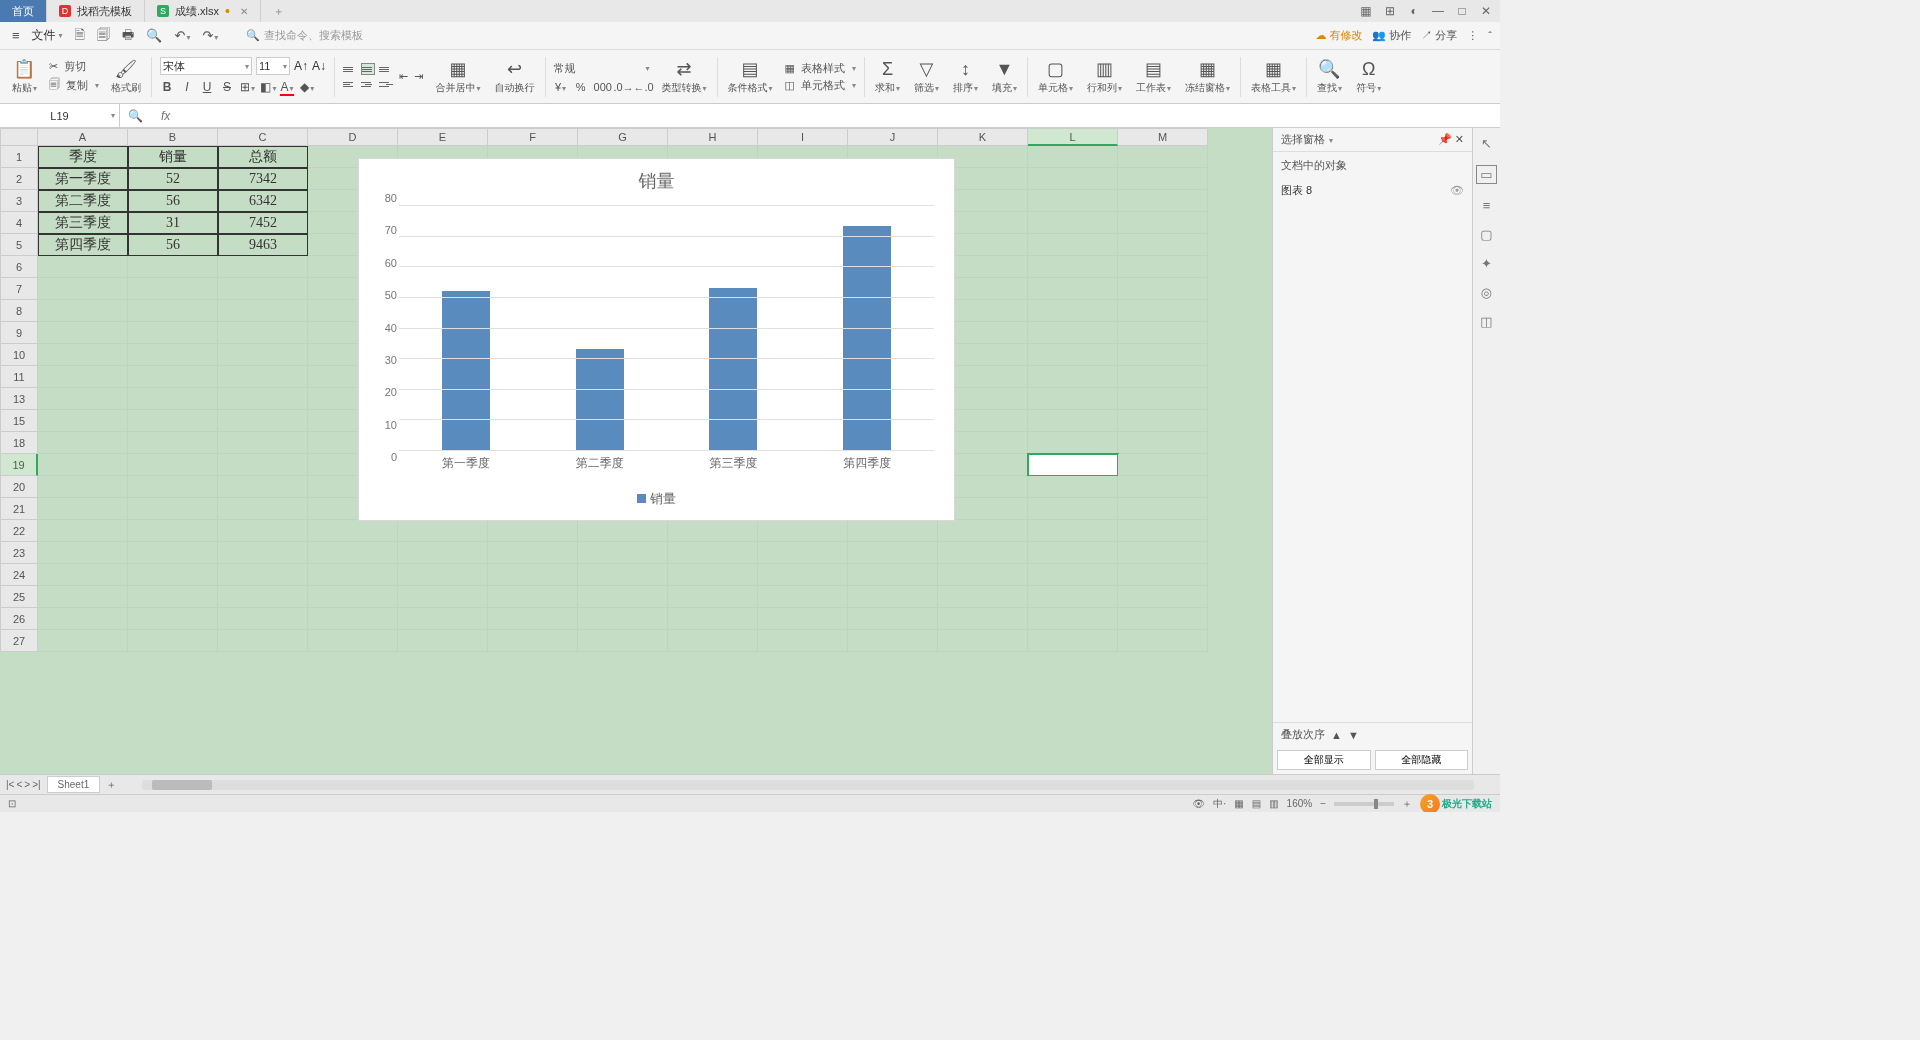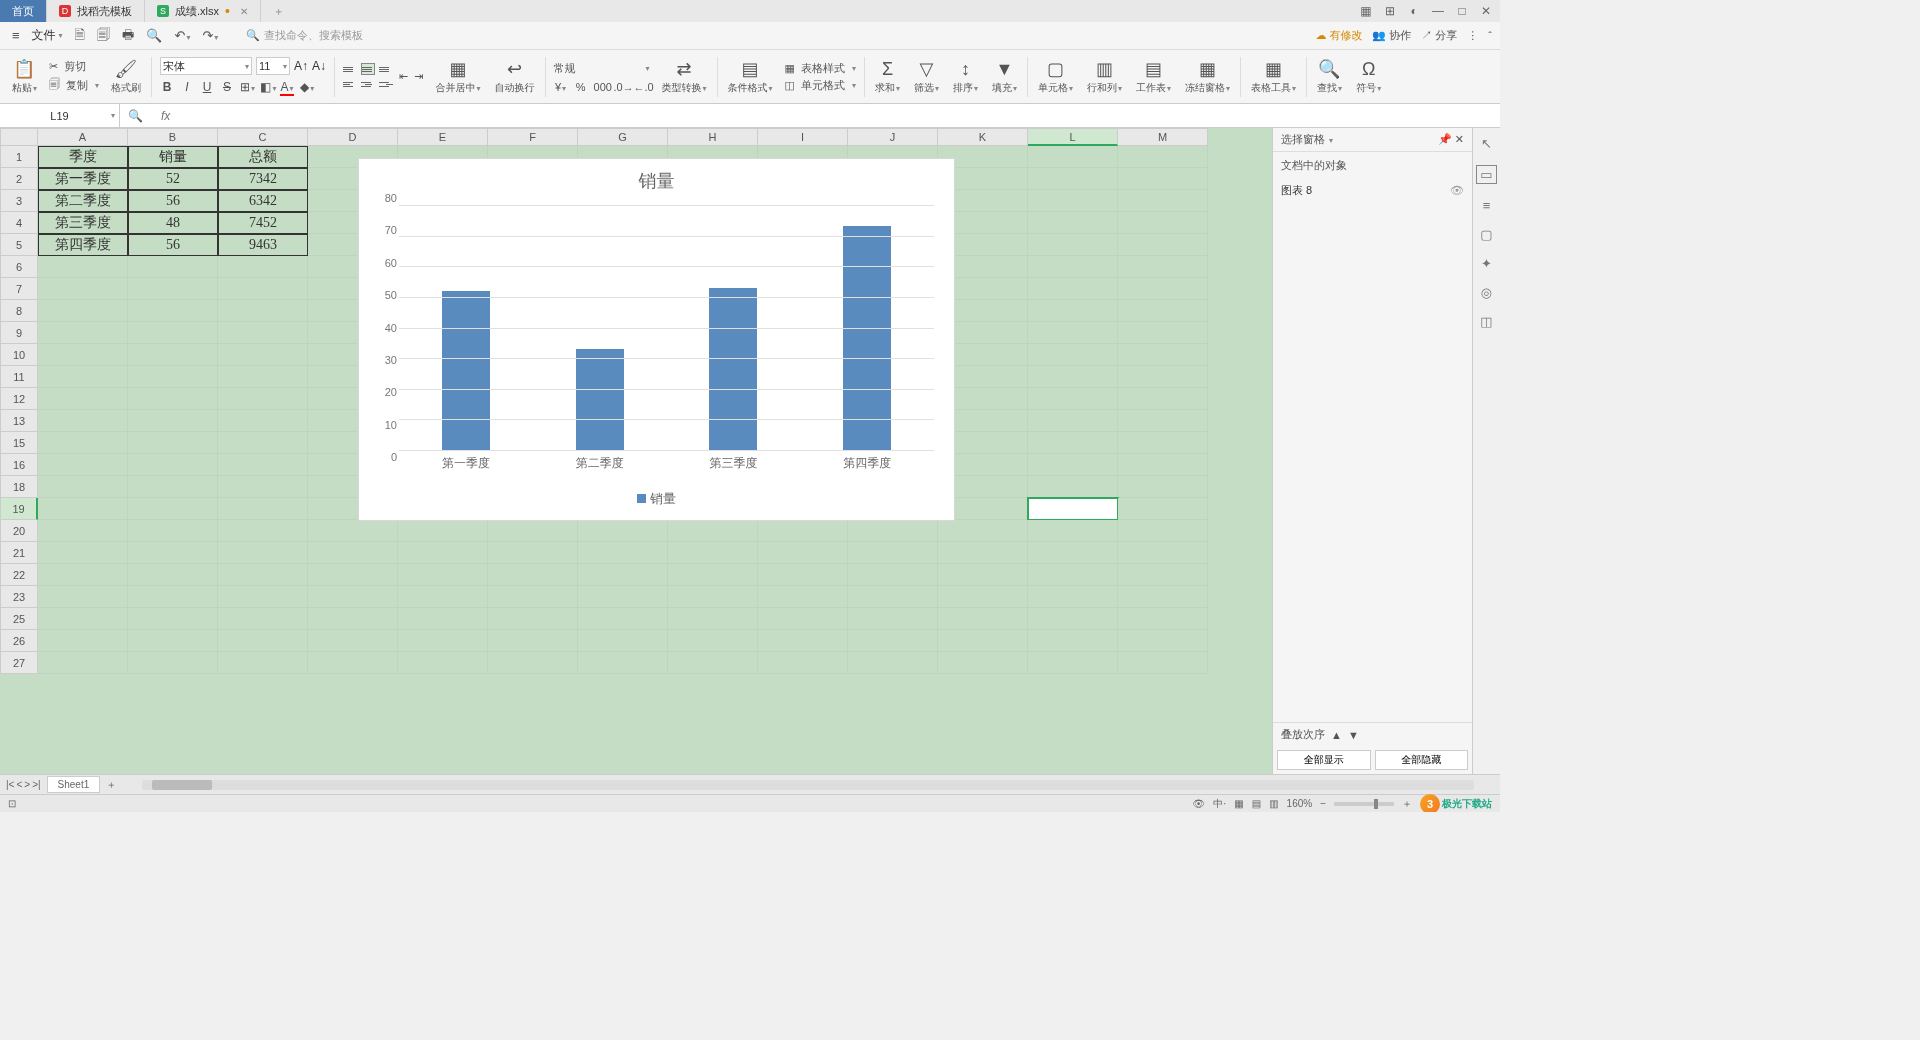--- a/index.html
+++ b/index.html
@@ -419,21 +419,21 @@
             <div class="cell" style="width:90px;height:22px"></div>
             <div class="cell" style="width:90px;height:22px"></div>
             <div class="cell" style="width:90px;height:22px"></div>
             <div class="cell" style="width:90px;height:22px"></div>
             <div class="cell" style="width:90px;height:22px"></div>
             <div class="cell" style="width:90px;height:22px"></div>
           </div>
           <div class="row">
             <div class="rh" style="height:22px">4</div>
             <div class="cell data" style="width:90px;height:22px">第三季度</div>
-            <div class="cell data" style="width:90px;height:22px">48</div>
+            <div class="cell data" style="width:90px;height:22px">31</div>
             <div class="cell data" style="width:90px;height:22px">7452</div>
             <div class="cell" style="width:90px;height:22px"></div>
             <div class="cell" style="width:90px;height:22px"></div>
             <div class="cell" style="width:90px;height:22px"></div>
             <div class="cell" style="width:90px;height:22px"></div>
             <div class="cell" style="width:90px;height:22px"></div>
             <div class="cell" style="width:90px;height:22px"></div>
             <div class="cell" style="width:90px;height:22px"></div>
             <div class="cell" style="width:90px;height:22px"></div>
             <div class="cell" style="width:90px;height:22px"></div>
@@ -545,36 +545,20 @@
             <div class="cell" style="width:90px;height:22px"></div>
             <div class="cell" style="width:90px;height:22px"></div>
             <div class="cell" style="width:90px;height:22px"></div>
             <div class="cell" style="width:90px;height:22px"></div>
             <div class="cell" style="width:90px;height:22px"></div>
             <div class="cell" style="width:90px;height:22px"></div>
             <div class="cell" style="width:90px;height:22px"></div>
             <div class="cell" style="width:90px;height:22px"></div>
           </div>
           <div class="row">
-            <div class="rh" style="height:22px">12</div>
-            <div class="cell" style="width:90px;height:22px"></div>
-            <div class="cell" style="width:90px;height:22px"></div>
-            <div class="cell" style="width:90px;height:22px"></div>
-            <div class="cell" style="width:90px;height:22px"></div>
-            <div class="cell" style="width:90px;height:22px"></div>
-            <div class="cell" style="width:90px;height:22px"></div>
-            <div class="cell" style="width:90px;height:22px"></div>
-            <div class="cell" style="width:90px;height:22px"></div>
-            <div class="cell" style="width:90px;height:22px"></div>
-            <div class="cell" style="width:90px;height:22px"></div>
-            <div class="cell" style="width:90px;height:22px"></div>
-            <div class="cell" style="width:90px;height:22px"></div>
-            <div class="cell" style="width:90px;height:22px"></div>
-          </div>
-          <div class="row">
             <div class="rh" style="height:22px">13</div>
             <div class="cell" style="width:90px;height:22px"></div>
             <div class="cell" style="width:90px;height:22px"></div>
             <div class="cell" style="width:90px;height:22px"></div>
             <div class="cell" style="width:90px;height:22px"></div>
             <div class="cell" style="width:90px;height:22px"></div>
             <div class="cell" style="width:90px;height:22px"></div>
             <div class="cell" style="width:90px;height:22px"></div>
             <div class="cell" style="width:90px;height:22px"></div>
             <div class="cell" style="width:90px;height:22px"></div>
@@ -593,36 +577,20 @@
             <div class="cell" style="width:90px;height:22px"></div>
             <div class="cell" style="width:90px;height:22px"></div>
             <div class="cell" style="width:90px;height:22px"></div>
             <div class="cell" style="width:90px;height:22px"></div>
             <div class="cell" style="width:90px;height:22px"></div>
             <div class="cell" style="width:90px;height:22px"></div>
             <div class="cell" style="width:90px;height:22px"></div>
             <div class="cell" style="width:90px;height:22px"></div>
           </div>
           <div class="row">
-            <div class="rh" style="height:22px">16</div>
-            <div class="cell" style="width:90px;height:22px"></div>
-            <div class="cell" style="width:90px;height:22px"></div>
-            <div class="cell" style="width:90px;height:22px"></div>
-            <div class="cell" style="width:90px;height:22px"></div>
-            <div class="cell" style="width:90px;height:22px"></div>
-            <div class="cell" style="width:90px;height:22px"></div>
-            <div class="cell" style="width:90px;height:22px"></div>
-            <div class="cell" style="width:90px;height:22px"></div>
-            <div class="cell" style="width:90px;height:22px"></div>
-            <div class="cell" style="width:90px;height:22px"></div>
-            <div class="cell" style="width:90px;height:22px"></div>
-            <div class="cell" style="width:90px;height:22px"></div>
-            <div class="cell" style="width:90px;height:22px"></div>
-          </div>
-          <div class="row">
             <div class="rh" style="height:22px">18</div>
             <div class="cell" style="width:90px;height:22px"></div>
             <div class="cell" style="width:90px;height:22px"></div>
             <div class="cell" style="width:90px;height:22px"></div>
             <div class="cell" style="width:90px;height:22px"></div>
             <div class="cell" style="width:90px;height:22px"></div>
             <div class="cell" style="width:90px;height:22px"></div>
             <div class="cell" style="width:90px;height:22px"></div>
             <div class="cell" style="width:90px;height:22px"></div>
             <div class="cell" style="width:90px;height:22px"></div>
@@ -690,20 +658,36 @@
             <div class="cell" style="width:90px;height:22px"></div>
             <div class="cell" style="width:90px;height:22px"></div>
             <div class="cell" style="width:90px;height:22px"></div>
             <div class="cell" style="width:90px;height:22px"></div>
             <div class="cell" style="width:90px;height:22px"></div>
             <div class="cell" style="width:90px;height:22px"></div>
             <div class="cell" style="width:90px;height:22px"></div>
           </div>
           <div class="row">
             <div class="rh" style="height:22px">23</div>
+            <div class="cell" style="width:90px;height:22px"></div>
+            <div class="cell" style="width:90px;height:22px"></div>
+            <div class="cell" style="width:90px;height:22px"></div>
+            <div class="cell" style="width:90px;height:22px"></div>
+            <div class="cell" style="width:90px;height:22px"></div>
+            <div class="cell" style="width:90px;height:22px"></div>
+            <div class="cell" style="width:90px;height:22px"></div>
+            <div class="cell" style="width:90px;height:22px"></div>
+            <div class="cell" style="width:90px;height:22px"></div>
+            <div class="cell" style="width:90px;height:22px"></div>
+            <div class="cell" style="width:90px;height:22px"></div>
+            <div class="cell" style="width:90px;height:22px"></div>
+            <div class="cell" style="width:90px;height:22px"></div>
+          </div>
+          <div class="row">
+            <div class="rh" style="height:22px">24</div>
             <div class="cell" style="width:90px;height:22px"></div>
             <div class="cell" style="width:90px;height:22px"></div>
             <div class="cell" style="width:90px;height:22px"></div>
             <div class="cell" style="width:90px;height:22px"></div>
             <div class="cell" style="width:90px;height:22px"></div>
             <div class="cell" style="width:90px;height:22px"></div>
             <div class="cell" style="width:90px;height:22px"></div>
             <div class="cell" style="width:90px;height:22px"></div>
             <div class="cell" style="width:90px;height:22px"></div>
             <div class="cell" style="width:90px;height:22px"></div>

